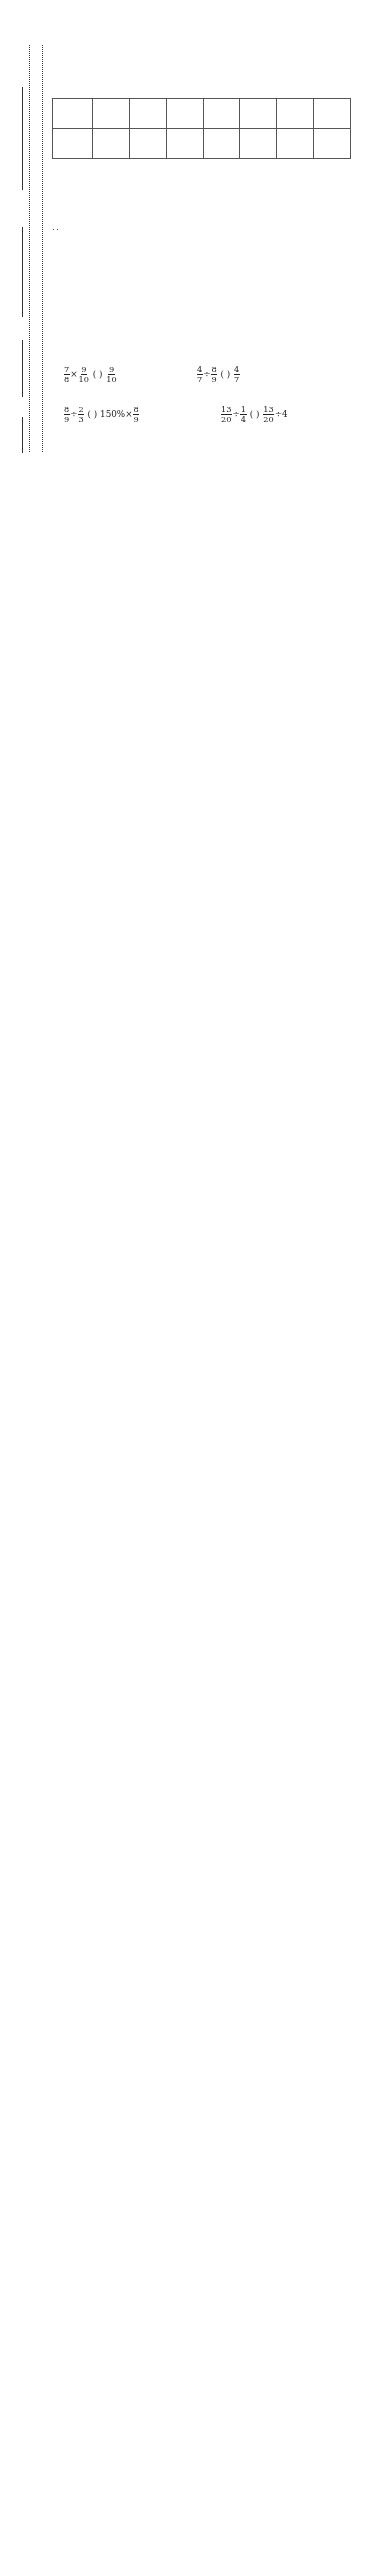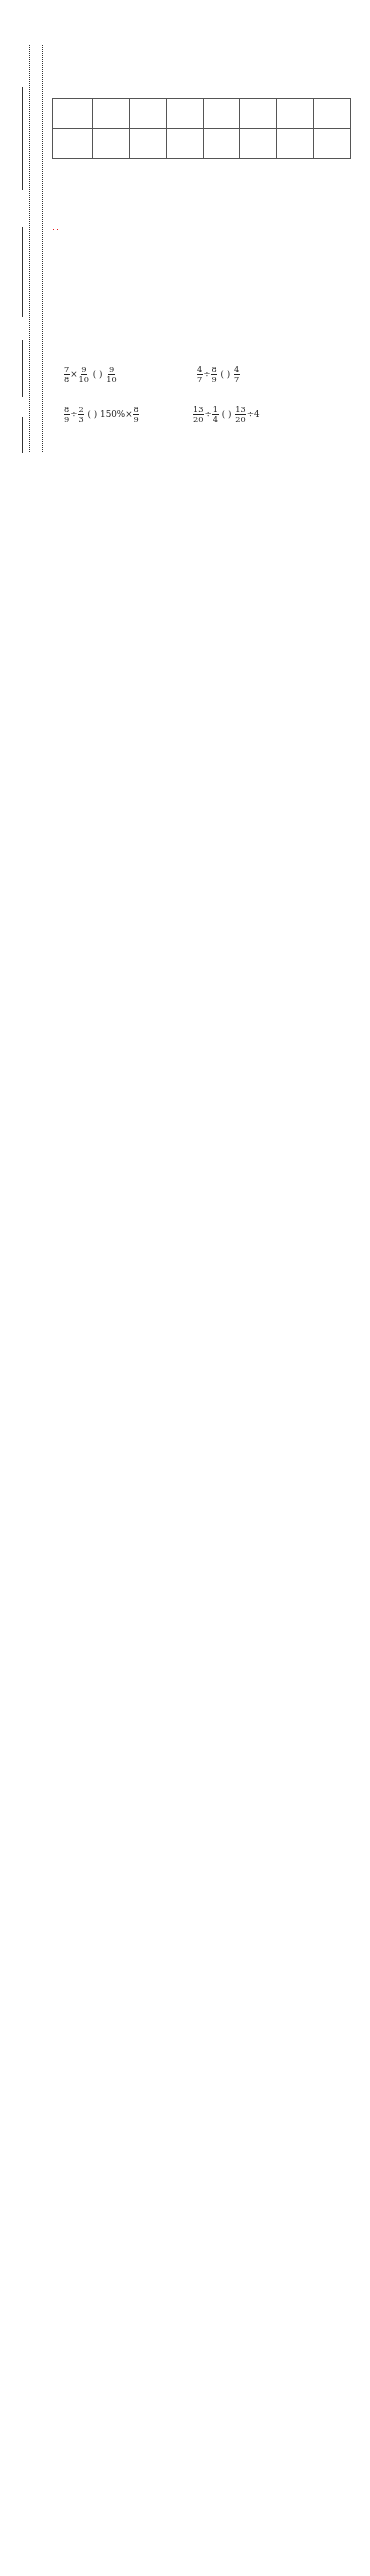--- a/index.html
+++ b/index.html
@@ -138,21 +138,21 @@
     </span>÷<span class="frac">
       <span class="n">2</span>
       <span class="d">3</span>
     </span>
   ( <span class="red"></span> )
   150%×<span class="frac">
       <span class="n">8</span>
       <span class="d">9</span>
     </span>
 </div>
-<div class="abs t" style="left:192px;top:405px;text-align:right;">
+<div class="abs t" style="left:220px;top:405px;text-align:right;">
   <span class="frac">
       <span class="n">13</span>
       <span class="d">20</span>
     </span>÷<span class="frac">
       <span class="n">1</span>
       <span class="d">4</span>
     </span>
   ( <span class="red"></span> )
   <span class="frac">
       <span class="n">13</span>

